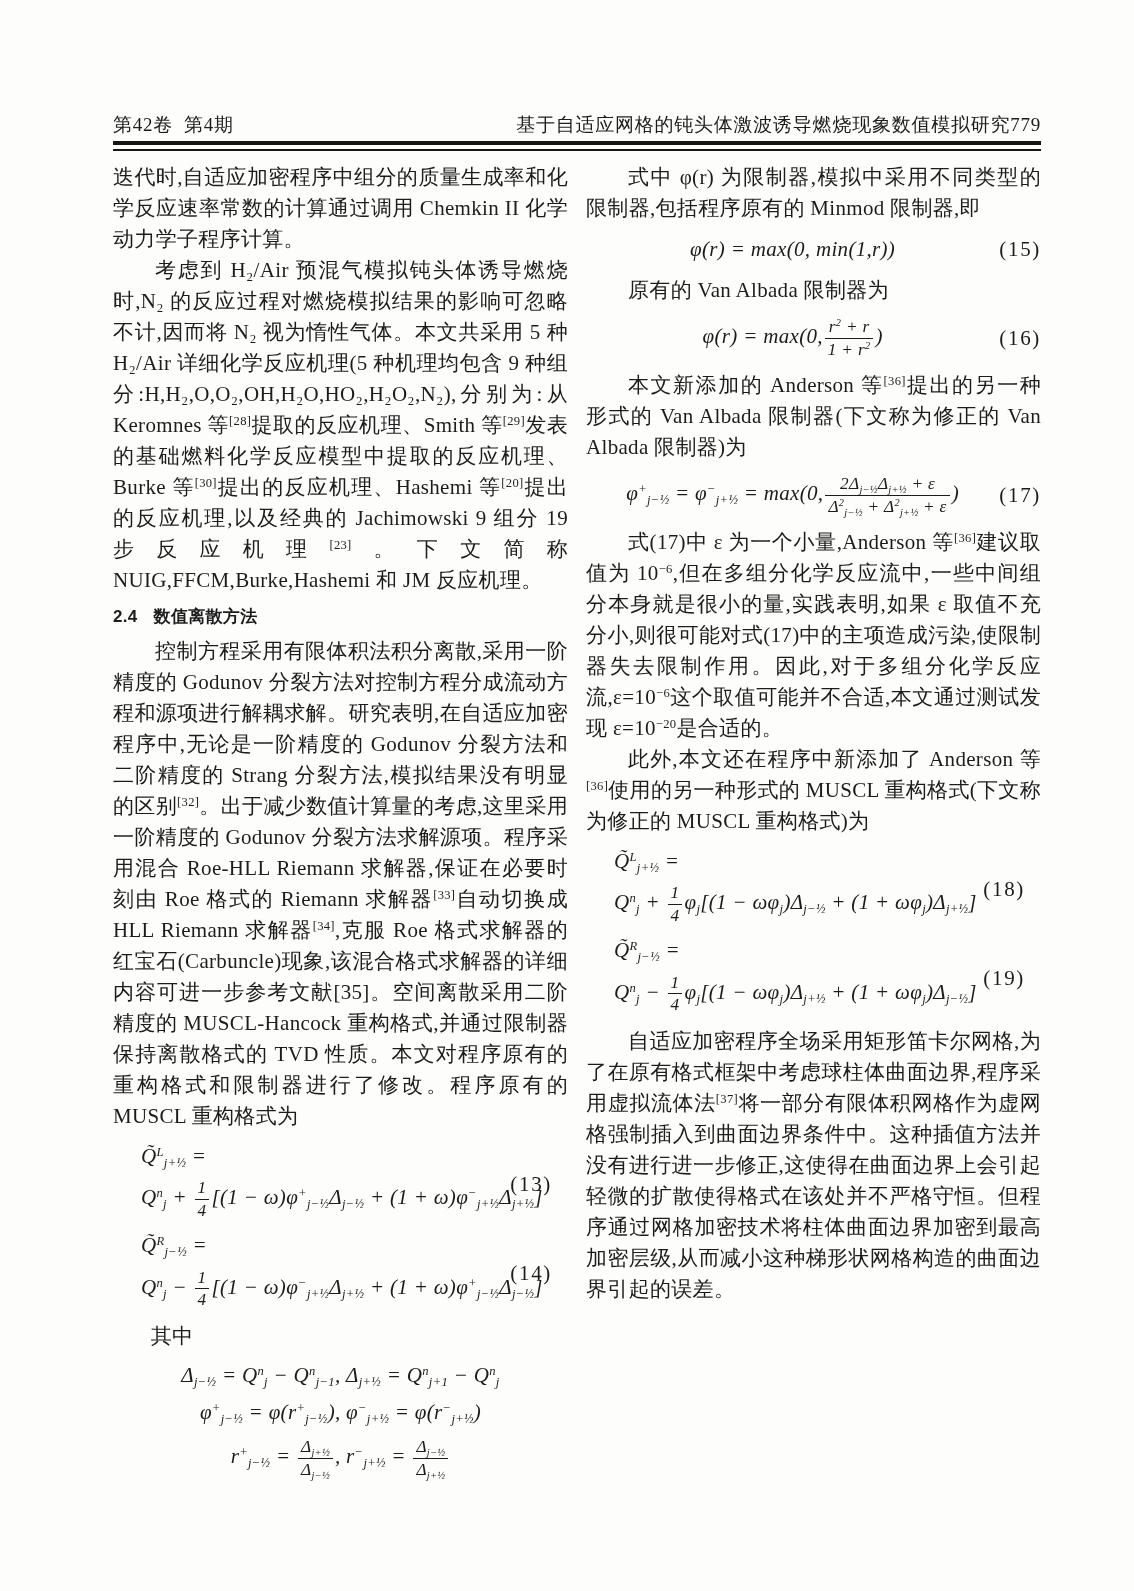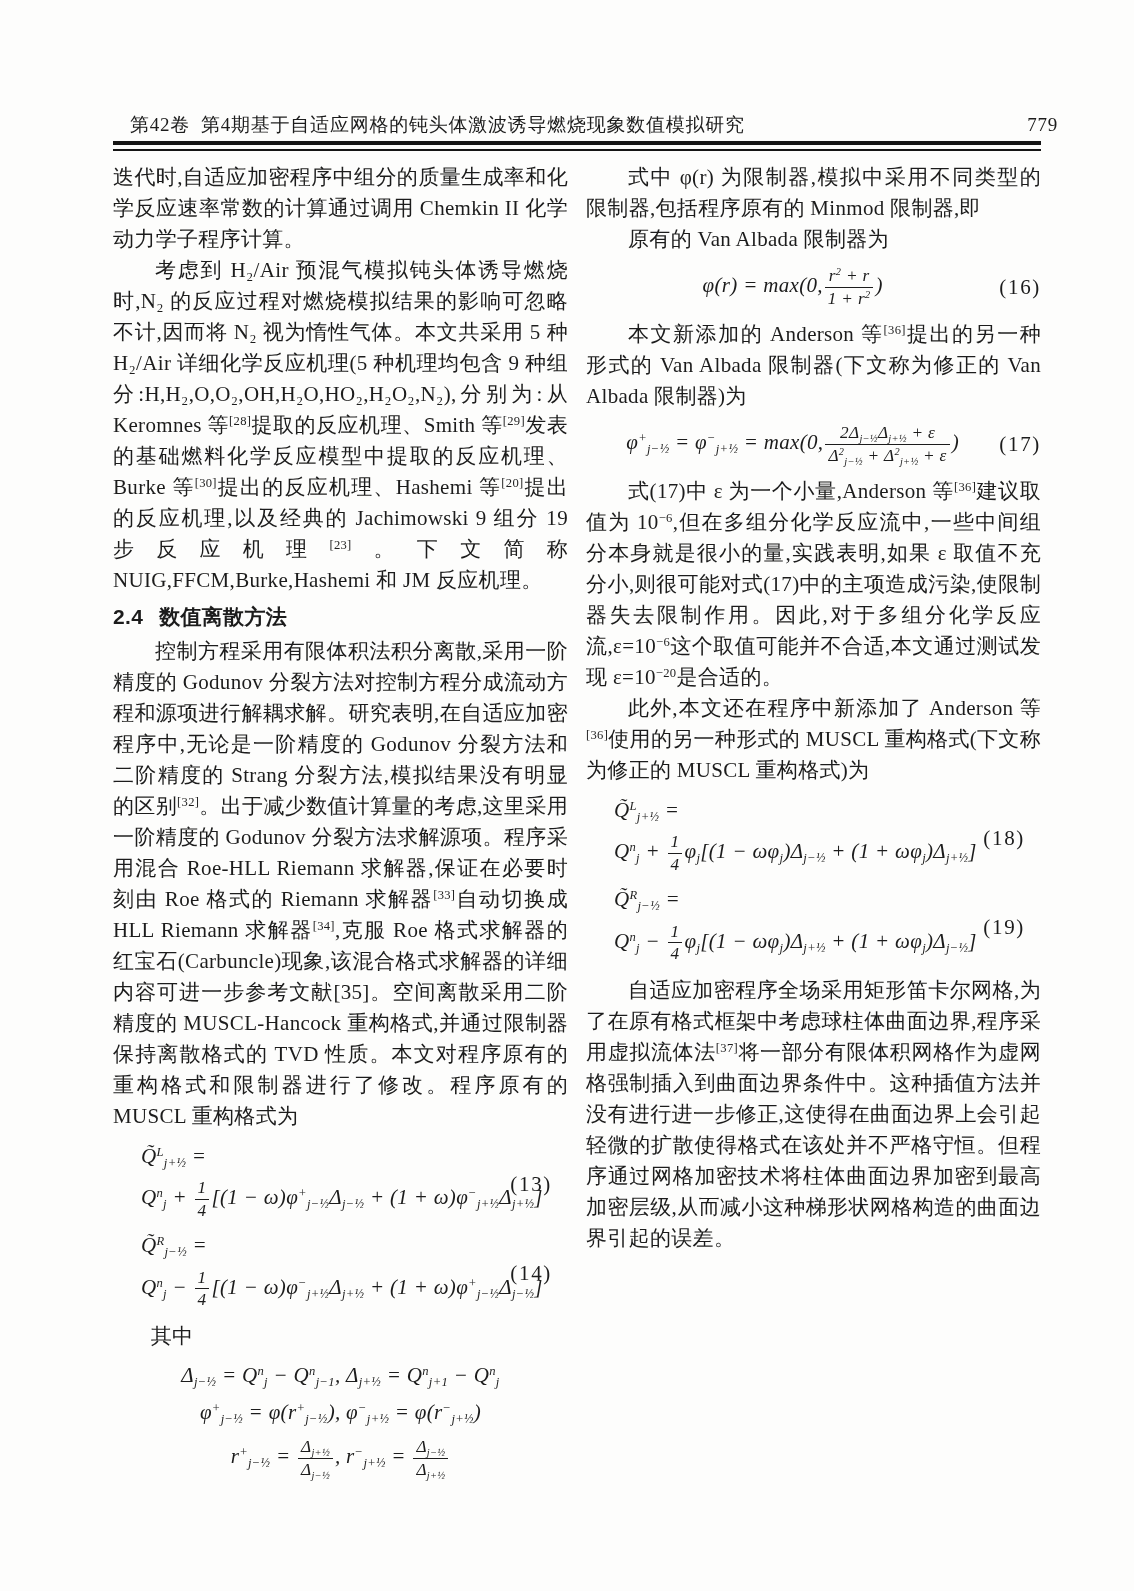--- a/index.html
+++ b/index.html
@@ -4,43 +4,43 @@
 <style>
   html,body { margin:0; padding:0; }
   body {
     width:1134px; height:1591px; position:relative;
     background:#fdfdfc; color:#1c1c1c;
     font-family:"Liberation Serif","DejaVu Serif",serif;
     overflow:hidden;
   }
   
   .page-header {
-    position:absolute; left:130px; top:112px; width:928px;
+    position:absolute; left:113px; top:112px; width:928px;
     display:flex; align-items:baseline;
     font-size:19px; letter-spacing:0.04em;
   }
   .page-header .vol { white-space:pre; }
-  .page-header .ht  { flex:1; text-align:left; }
+  .page-header .ht  { flex:1; text-align:right; }
   .page-header .pn  { text-align:right; }
   .header-rule {
     position:absolute; left:113px; top:141px; width:928px; height:4px;
     border-top:4px solid #151515; border-bottom:2px solid #151515;
   }
   
   .columns {
     position:absolute; left:113px; top:162px; width:928px;
     display:flex; gap:18px;
   }
   .col { width:455px; font-size:21px; line-height:31px; text-align:justify; letter-spacing:0.015em; }
   p.body { margin:0; }
   .indent { text-indent:2em; }
   
   .section-heading {
     font-family:"Liberation Sans","DejaVu Sans",sans-serif;
-    font-size:21px; font-weight:bold; margin:5px 0 4px 0;
+    font-size:17px; font-weight:bold; margin:5px 0 4px 0;
     display:flex; gap:16px; line-height:31px;
   }
   
   sub, sup { font-size:0.60em; line-height:0; }
   sup { vertical-align:0.55em; }
   sub { vertical-align:-0.35em; }
   .frac {
     display:inline-block; vertical-align:middle; text-align:center;
     font-size:0.82em; line-height:1.25; margin:0 2px;
   }
@@ -97,20 +97,24 @@
     <p class="body where">其中</p>
 
     <div class="def-line">Δ<sub>j−½</sub> = Q<sup>n</sup><sub>j</sub> − Q<sup>n</sup><sub>j−1</sub>, Δ<sub>j+½</sub> = Q<sup>n</sup><sub>j+1</sub> − Q<sup>n</sup><sub>j</sub></div>
     <div class="def-line">φ<sup>+</sup><sub>j−½</sub> = φ(r<sup>+</sup><sub>j−½</sub>), φ<sup>−</sup><sub>j+½</sub> = φ(r<sup>−</sup><sub>j+½</sub>)</div>
     <div class="def-line">r<sup>+</sup><sub>j−½</sub> = <span class="frac"><span class="num">Δ<sub>j+½</sub></span><span class="den">Δ<sub>j−½</sub></span></span>, r<sup>−</sup><sub>j+½</sub> = <span class="frac"><span class="num">Δ<sub>j−½</sub></span><span class="den">Δ<sub>j+½</sub></span></span></div>
   </div>
 
   <div class="col">
     <p class="body indent">式中 φ(r) 为限制器,模拟中采用不同类型的限制器,包括程序原有的 Minmod 限制器,即</p>
 
+    <div class="equation single">
+      <div class="eq-body">φ(r) = max(0, min(1,r))</div>
+      <span class="eq-num">(15)</span>
+    </div>
 
     <p class="body indent">原有的 Van Albada 限制器为</p>
 
     <div class="equation single">
       <div class="eq-body">φ(r) = max(0,<span class="frac"><span class="num">r<sup>2</sup> + r</span><span class="den">1 + r<sup>2</sup></span></span>)</div>
       <span class="eq-num">(16)</span>
     </div>
 
     <p class="body indent">本文新添加的 Anderson 等<sup>[36]</sup>提出的另一种形式的 Van Albada 限制器(下文称为修正的 Van Albada 限制器)为</p>
 

